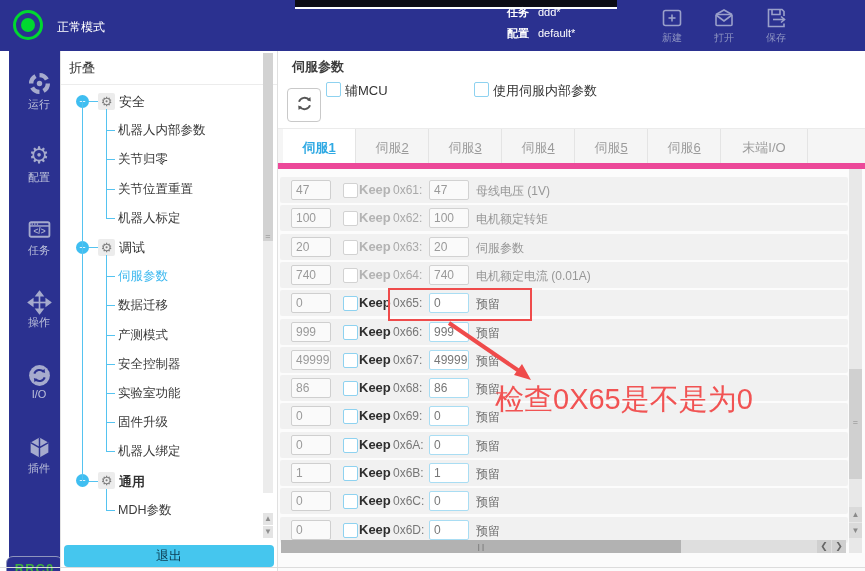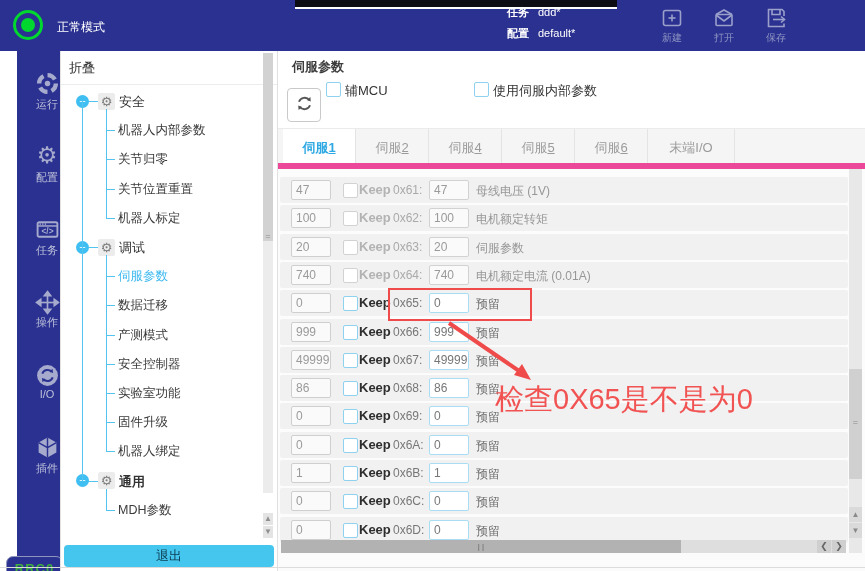--- a/index.html
+++ b/index.html
@@ -11,21 +11,21 @@
   .status-icon::after{content:"";position:absolute;left:50%;top:50%;width:14px;height:14px;margin:-7px 0 0 -7px;background:#00d830;border-radius:50%;}
   .mode-label{position:absolute;left:57px;top:19px;color:#fff;font-size:12px;}
   .black-strip{position:absolute;left:295px;top:0;width:322px;height:7px;background:#0c0c14;border-bottom:2px solid #fff;}
   .tb-kv{position:absolute;left:507px;color:#fff;font-size:11px;white-space:nowrap;}
   .tb-kv .k{font-weight:bold;margin-right:9px;}
   .tb-actions{position:absolute;left:647px;top:6px;display:flex;gap:2px;}
   .tb-action{width:50px;display:flex;flex-direction:column;align-items:center;cursor:pointer;}
   .tb-action svg{display:block;}
   .tb-action .lbl{font-size:10px;margin-top:1px;color:#8f95c2;}
   
-  .sidebar{position:absolute;left:17px;top:51px;width:84px;height:520px;background:#2b3190;}
+  .sidebar{position:absolute;left:9px;top:51px;width:84px;height:520px;background:#2b3190;}
   .sb-item{position:absolute;left:0;width:60px;text-align:center;cursor:pointer;}
   .sb-icon{display:block;height:28px;line-height:28px;color:#a6abcd;font-size:23px;}
   .sb-icon svg{vertical-align:middle;}
   .sb-label{display:block;font-size:11px;color:#bcc0da;margin-top:1px;}
   .status-code{position:absolute;left:6px;top:556px;width:55px;height:26px;border:1px solid #8f95bd;border-radius:7px;
                text-align:center;line-height:24px;font-size:13px;font-weight:bold;color:#3fae3f;letter-spacing:1px;background:#2b3190;}
   
   .tree-panel{position:absolute;left:60px;top:51px;width:217px;height:520px;background:#fff;border-left:1px solid #e3e3e3;box-sizing:border-box;}
   .tree-header{height:33px;line-height:33px;padding-left:8px;font-size:13px;color:#333;border-bottom:1px solid #ececec;}
   .tree-body{position:absolute;left:0;top:34px;width:216px;height:460px;overflow:hidden;}
@@ -262,20 +262,21 @@
         <span class="cb"></span><span>辅MCU</span>
       </div>
       <div class="tb-check" style="left:196px;">
         <span class="cb"></span><span>使用伺服内部参数</span>
       </div>
     </div>
 
     <div class="tabbar">
         <div class="tab active">伺服<u>1</u></div>
         <div class="tab">伺服<u>2</u></div>
+        <div class="tab">伺服<u>3</u></div>
         <div class="tab">伺服<u>4</u></div>
         <div class="tab">伺服<u>5</u></div>
         <div class="tab">伺服<u>6</u></div>
         <div class="tab wide">末端I/O</div>
       </div>
 
     <div class="table-area">
         <div class="trow disabled" style="top: 8px;">
           <input class="in1" value="47" style="">
           <span class="cb rcb"></span>

